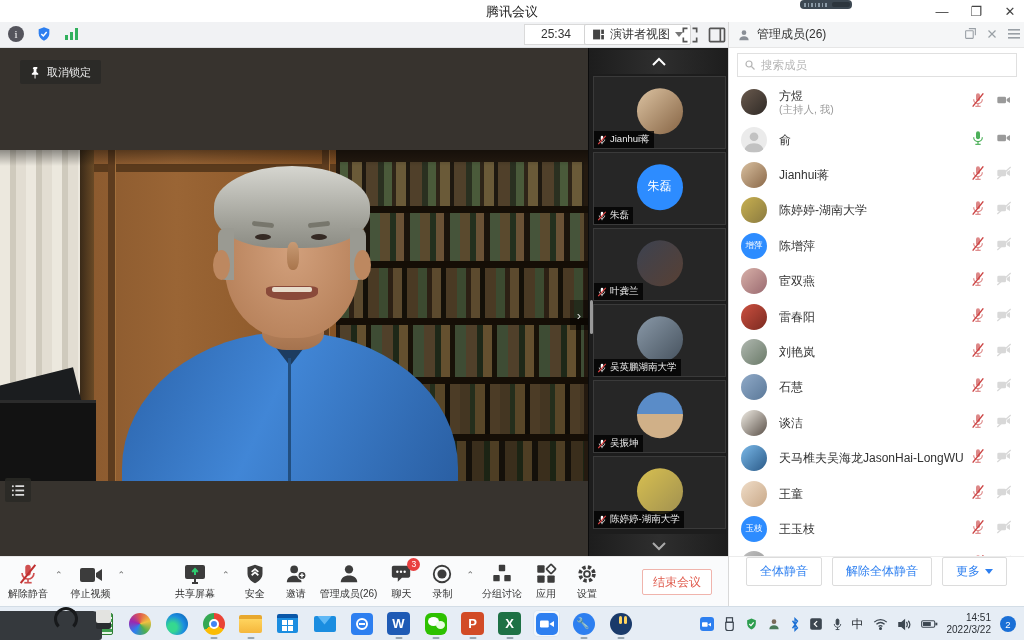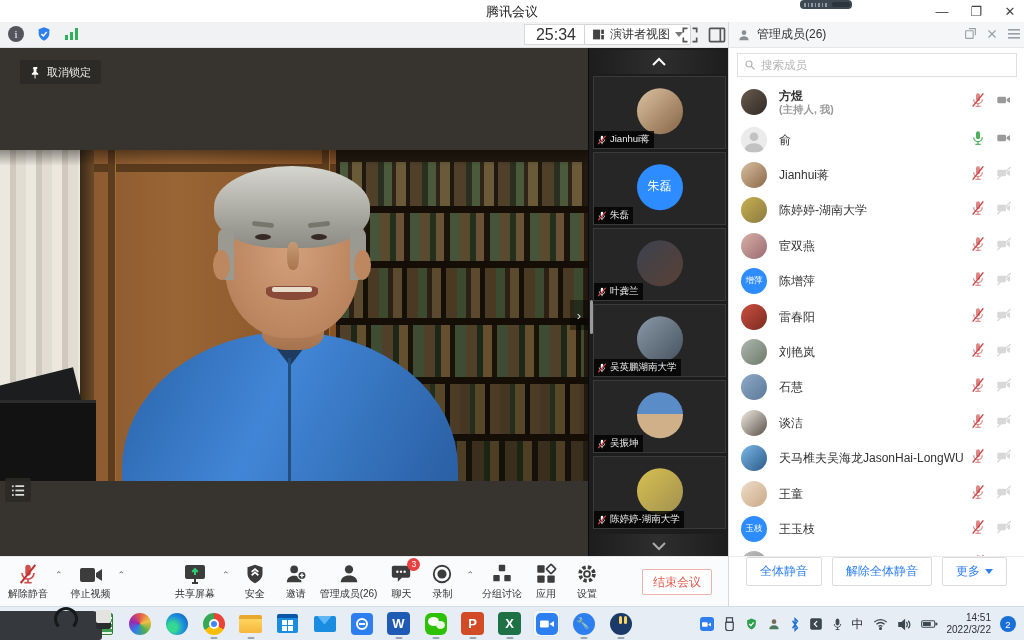--- a/index.html
+++ b/index.html
@@ -12,21 +12,21 @@
   .win-controls { position:absolute; right:6px; top:0; height:22px; display:flex; align-items:center; gap:18px; }
   .win-btn { font-size:13px; color:#444; width:16px; text-align:center; cursor:pointer; }
   .top-device { position:absolute; left:800px; top:0; width:52px; height:9px; background:#3d4852; border-radius:4px; display:flex; align-items:center; padding-left:4px; gap:2px; }
   .top-device i { display:block; width:1.5px; height:4px; background:#8b9aa6; }
   .top-device .cap { width:18px; height:5px; background:#2c353d; margin-left:3px; border-radius:2px; }
 
   
   .subbar { position:absolute; left:0; top:22px; width:1024px; height:26px; background:#f1f2f4; border-bottom:1px solid #dcdee0; }
   .status-icons { position:absolute; left:8px; top:4px; display:flex; gap:12px; align-items:center; }
   .info-ic { width:16px; height:16px; border-radius:50%; background:#54545c; color:#fff; font-size:11px; text-align:center; line-height:16px; font-family:"Liberation Serif",serif; }
-  .timer { position:absolute; left:524px; top:2px; width:64px; height:21px; background:#fff; border:1px solid #dadada; font-size:16px; color:#333; text-align:center; line-height:19px; }
+  .timer { position:absolute; left:524px; top:2px; width:64px; height:21px; background:#fff; border:1px solid #dadada; font-size:12px; color:#333; text-align:center; line-height:19px; }
   .view-btn { position:absolute; left:584px; top:2px; height:21px; background:#fff; border:1px solid #d4d4d4; border-radius:2px; display:flex; align-items:center; padding:0 7px; gap:5px; font-size:12px; color:#333; cursor:pointer; }
   .caret-down { width:0; height:0; border-left:4px solid transparent; border-right:4px solid transparent; border-top:5px solid #777; }
   .icon-btn { position:absolute; top:3px; width:20px; height:20px; cursor:pointer; }
 
   
   .main-area { position:absolute; left:0; top:48px; width:588px; height:508px; background:#37332e; overflow:hidden; }
   .pin-btn { position:absolute; left:20px; top:12px; height:24px; background:#2b2a27; border-radius:2px; color:#eee; font-size:11px; display:flex; align-items:center; gap:6px; padding:0 10px; cursor:pointer; z-index:30; }
   .video { position:absolute; left:0; top:102px; width:588px; height:331px; overflow:hidden; background:linear-gradient(90deg,#7d4f28,#9a6535 30%,#8a5526 55%,#6b4420 72%,#4a3018 100%); }
   .curtain { position:absolute; left:0; top:0; width:80px; height:331px; background:repeating-linear-gradient(90deg,#ece8de 0 10px,#cfcabd 10px 16px,#e2ddd2 16px 26px); }
   .win-frame { position:absolute; left:80px; top:0; width:14px; height:331px; background:linear-gradient(90deg,#3a2a18,#6a4a26); }
@@ -346,21 +346,21 @@
       </svg>
   </div>
   <div class="search-box">
     <svg width="12" height="12" viewBox="0 0 24 24" fill="none" stroke="#b5b5b5" stroke-width="2.4">
         <circle cx="10" cy="10" r="6"></circle>
         <line x1="15" y1="15" x2="21" y2="21"></line>
       </svg>
     <input placeholder="搜索成员" style="">
   </div>
   <div class="member-list" id="member-list">
-      <div class="member-row" style="height: 40px; font-weight: bold;">
+      <div class="member-row" style="height: 40px;">
         <div class="m-avatar" style="background:linear-gradient(135deg,#6a5a4e,#2f2a26)"></div>
         <div class="m-info">
           <div class="m-name">方煜</div>
           <div class="m-sub">(主持人, 我)</div>
         </div>
         <div class="m-icons">
           <span><svg width="16" height="16" viewBox="0 0 24 24">
               <rect x="9" y="2" width="6" height="12" rx="3" fill="#dd8888"></rect>
               <path d="M5.5 11c0 3.6 2.9 6.5 6.5 6.5s6.5-2.9 6.5-6.5" fill="none" stroke="#dd8888" stroke-width="1.8"></path>
               <line x1="12" y1="17.5" x2="12" y2="21" stroke="#dd8888" stroke-width="1.8"></line>
@@ -428,43 +428,43 @@
               <line x1="4" y1="22" x2="20" y2="2" stroke="#cc4444" stroke-width="2.2"></line>
             </svg></span>
           <span><svg width="16" height="16" viewBox="0 0 24 24">
               <rect x="2" y="7" width="13" height="10" rx="2" fill="#d8d8d8"></rect>
               <path d="M16 10.5L21 7.5v9l-5-3z" fill="#d8d8d8"></path>
               <line x1="2" y1="21" x2="22" y2="3" stroke="#d8d8d8" stroke-width="2"></line>
             </svg></span>
         </div>
       </div>
       <div class="member-row">
+        <div class="m-avatar initials">增萍</div>
+        <div class="m-info">
+          <div class="m-name">陈增萍</div>
+        </div>
+        <div class="m-icons">
+          <span><svg width="16" height="16" viewBox="0 0 24 24">
+              <rect x="9" y="2" width="6" height="12" rx="3" fill="#dd8888"></rect>
+              <path d="M5.5 11c0 3.6 2.9 6.5 6.5 6.5s6.5-2.9 6.5-6.5" fill="none" stroke="#dd8888" stroke-width="1.8"></path>
+              <line x1="12" y1="17.5" x2="12" y2="21" stroke="#dd8888" stroke-width="1.8"></line>
+              <line x1="8" y1="21.5" x2="16" y2="21.5" stroke="#dd8888" stroke-width="1.8"></line>
+              <line x1="4" y1="22" x2="20" y2="2" stroke="#cc4444" stroke-width="2.2"></line>
+            </svg></span>
+          <span><svg width="16" height="16" viewBox="0 0 24 24">
+              <rect x="2" y="7" width="13" height="10" rx="2" fill="#d8d8d8"></rect>
+              <path d="M16 10.5L21 7.5v9l-5-3z" fill="#d8d8d8"></path>
+              <line x1="2" y1="21" x2="22" y2="3" stroke="#d8d8d8" stroke-width="2"></line>
+            </svg></span>
+        </div>
+      </div>
+      <div class="member-row">
         <div class="m-avatar" style="background:linear-gradient(135deg,#d8b0a8,#9a6a70)"></div>
         <div class="m-info">
           <div class="m-name">宦双燕</div>
-        </div>
-        <div class="m-icons">
-          <span><svg width="16" height="16" viewBox="0 0 24 24">
-              <rect x="9" y="2" width="6" height="12" rx="3" fill="#dd8888"></rect>
-              <path d="M5.5 11c0 3.6 2.9 6.5 6.5 6.5s6.5-2.9 6.5-6.5" fill="none" stroke="#dd8888" stroke-width="1.8"></path>
-              <line x1="12" y1="17.5" x2="12" y2="21" stroke="#dd8888" stroke-width="1.8"></line>
-              <line x1="8" y1="21.5" x2="16" y2="21.5" stroke="#dd8888" stroke-width="1.8"></line>
-              <line x1="4" y1="22" x2="20" y2="2" stroke="#cc4444" stroke-width="2.2"></line>
-            </svg></span>
-          <span><svg width="16" height="16" viewBox="0 0 24 24">
-              <rect x="2" y="7" width="13" height="10" rx="2" fill="#d8d8d8"></rect>
-              <path d="M16 10.5L21 7.5v9l-5-3z" fill="#d8d8d8"></path>
-              <line x1="2" y1="21" x2="22" y2="3" stroke="#d8d8d8" stroke-width="2"></line>
-            </svg></span>
-        </div>
-      </div>
-      <div class="member-row">
-        <div class="m-avatar initials">增萍</div>
-        <div class="m-info">
-          <div class="m-name">陈增萍</div>
         </div>
         <div class="m-icons">
           <span><svg width="16" height="16" viewBox="0 0 24 24">
               <rect x="9" y="2" width="6" height="12" rx="3" fill="#dd8888"></rect>
               <path d="M5.5 11c0 3.6 2.9 6.5 6.5 6.5s6.5-2.9 6.5-6.5" fill="none" stroke="#dd8888" stroke-width="1.8"></path>
               <line x1="12" y1="17.5" x2="12" y2="21" stroke="#dd8888" stroke-width="1.8"></line>
               <line x1="8" y1="21.5" x2="16" y2="21.5" stroke="#dd8888" stroke-width="1.8"></line>
               <line x1="4" y1="22" x2="20" y2="2" stroke="#cc4444" stroke-width="2.2"></line>
             </svg></span>
           <span><svg width="16" height="16" viewBox="0 0 24 24">

